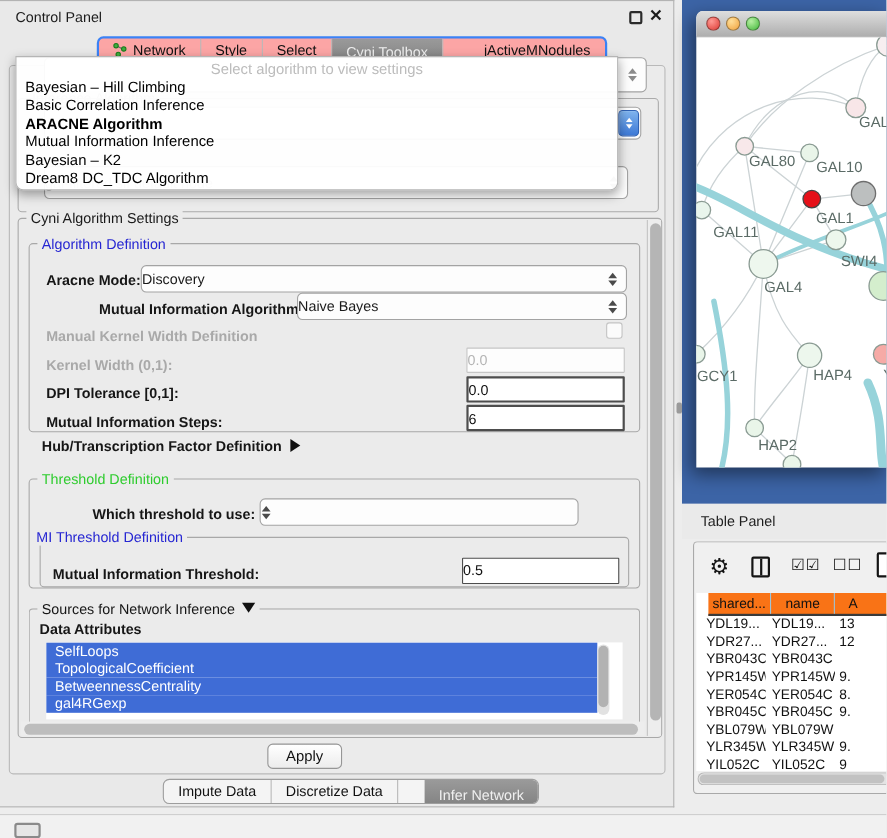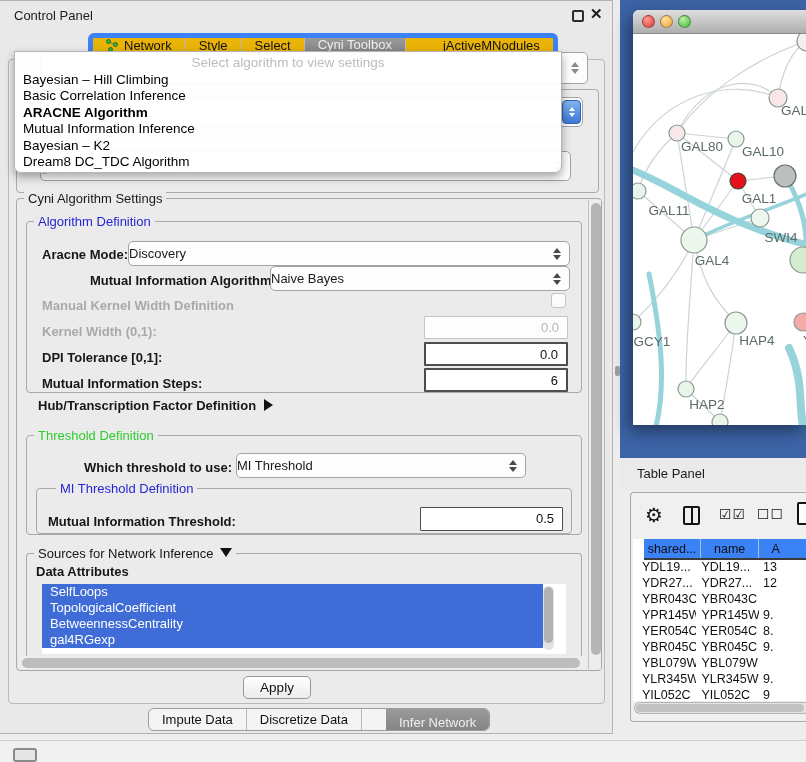--- a/index.html
+++ b/index.html
@@ -10,22 +10,22 @@
 
   
   #cp-window { left:0; top:4; width:613px; height:734px; background:#e9e9e9;
     border:1px solid #b3b3b3; border-left:none; }
   #cp-titlebar { left:0; top:0; width:100%; height:28px; }
   #cp-title { left:14px; top:7px; font-size:13px; color:#1c1c1c; }
   #cp-float-btn { left:572px; top:9px; width:12px; height:12px; border:2px solid #2b2b2b; border-radius:2px; }
   #cp-close-btn { left:590px; top:4px; font-size:15px; font-weight:bold; color:#1b1b1b; }
 
   
-  #top-tabs { left:88px; top:32px; height:24px; display:flex; border:5px solid #3b82f6;
-    border-radius:6px; overflow:hidden; background:#eab308; }
+  #top-tabs { left:88px; top:32px; height:24px; display:flex; border:2px solid #3b82f6;
+    border-radius:6px; overflow:hidden; background:#fca5a5; }
   .seg { display:flex; align-items:center; padding:0 13px; font-size:13px; color:#111;
     border-right:1px solid #b9b9b9; white-space:nowrap; gap:5px; }
   .seg:last-child { border-right:none;margin-left:24px; }
   .seg.sel { background:linear-gradient(#9a9a9a,#858585); color:#efefef;align-items:flex-end; }
   .net-ico { width:13px; height:13px; position:relative; display:inline-block; }
   .net-ico i { position:absolute; width:5px; height:5px; border-radius:50%; background:#3fae3f; border:1px solid #1c7a1c; }
   .net-ico i:nth-child(1){left:0;top:0;} .net-ico i:nth-child(2){left:7px;top:3px;} .net-ico i:nth-child(3){left:2px;top:8px;}
   .net-ico s { position:absolute; left:3px; top:4px; width:7px; height:1px; background:#666; transform:rotate(28deg); }
 
   
@@ -62,40 +62,40 @@
 
   
   .group { border:1px solid #a8a8a8; border-radius:4px; }
   .gtitle { position:absolute; font-size:13px; background:#ebebeb; padding:0 4px; white-space:nowrap; }
   #settings-group { left:16px; top:197px; width:586px; height:473px; }
   #settings-title { left:24px; top:190px; color:#1a1a1a; }
   #algdef-group { left:26px; top:220px; width:556px; height:172px; }
   #algdef-title { left:34px; top:213px; color:#2626d2; }
   .flabel { position:absolute; font-size:13px; font-weight:bold; color:#161616; white-space:nowrap; }
   .flabel.dis { color:#a9a9a9; }
-  .field { position:absolute; background:#fff; font-size:13px; color:#111; text-align:right;
+  .field { position:absolute; background:#fff; font-size:13px; color:#111; 
     padding:3px 8px 0 0; border:2px solid #4d4d4d; border-radius:1px; }
   .field.dis { border:1px solid #c6c6c6; color:#b5b5b5; background:#fdfdfd; }
   #aracne-combo { left:128px; top:240px; width:442px; height:25px; }
   #mitype-combo { left:270px; top:265px; width:300px; height:25px; }
   #kernel-check { left:551px; top:292px; width:15px; height:15px; border:1px solid #c4c4c4;
     background:#fbfbfb; border-radius:3px; }
   #kernel-field { left:424px; top:315px; width:144px; height:23px; }
   #dpi-field { left:424px; top:341px; width:144px; height:24px; }
   #misteps-field { left:424px; top:367px; width:144px; height:24px; }
   #hub-row { left:38px; top:397px; font-size:13px; font-weight:bold; color:#161616; }
   .tri-right { display:inline-block; width:0; height:0; border-top:6px solid transparent;
     border-bottom:6px solid transparent; border-left:9px solid #111; margin-left:8px; vertical-align:-1px; }
   .tri-down { display:inline-block; width:0; height:0; border-left:6.5px solid transparent;
     border-right:6.5px solid transparent; border-top:9px solid #111; margin-left:6px; vertical-align:1px; }
   #threshold-group { left:26px; top:434px; width:556px; height:100px; }
   #threshold-title { left:34px; top:427px; color:#2ecc2e; }
   #which-combo { left:236px; top:452px; width:290px; height:25px; }
   #mithr-group { left:36px; top:487px; width:536px; height:46px; }
-  #mithr-title { left:56px; top:480px; color:#2626d2; }
+  #mithr-title { left:29px; top:480px; color:#2626d2; }
   #mit-field { left:420px; top:506px; width:143px; height:24px; border-width:1.5px; }
   #sources-group { left:26px; top:552px; width:556px; height:116px; border-bottom:none; }
   #sources-title { left:34px; top:545px; color:#161616; }
   #attr-label { left:36px; top:563px; }
   #attr-list { left:42px; top:583px; width:524px; height:70px; background:#fff; overflow:hidden; }
   .attr-item { height:16px; background:#3f6cd6; color:#fff; font-size:13px; padding-left:8px;
     width:501px; white-space:nowrap; }
   #attr-scroll { left:543px; top:585px; width:11px; height:64px; background:#e2e2e2; border-radius:6px; }
   #attr-thumb { left:1px; top:1px; width:9px; height:56px; background:#b2b2b2; border-radius:5px; }
 
@@ -130,21 +130,21 @@
     border:1px solid #a9a9a9; border-right:none; border-radius:4px 0 0 4px; overflow:hidden; }
   #tp-toolbar { left:0; top:0; width:100%; height:44px; }
   #gear-ico { left:14px; top:10px; font-size:20px; color:#141414; font-family:"DejaVu Sans",sans-serif; }
   #split-ico { left:52px; top:13px; width:17px; height:19px; border:2px solid #141414; border-radius:2px; }
   #split-ico i { position:absolute; left:5.5px; top:0; width:2px; height:15px; background:#141414; }
   .glyph-ico { position:absolute; font-size:14px; color:#141414; font-family:"DejaVu Sans",sans-serif; letter-spacing:1px; }
   #check-ico { left:88px; top:13px; }
   #box-ico { left:126px; top:13px; }
   #doc-ico { left:166px; top:9px; width:16px; height:23px; border:2px solid #141414; border-radius:2px; background:#fff; }
   #tp-table { left:2px; top:46px; width:174px; height:162px; background:#fff; overflow:hidden; }
-  #tp-header { display:flex; height:21px; background:#3b82f6; border-bottom:2px solid #3a3a3a;margin-left:11px; }
+  #tp-header { display:flex; height:21px; background:#f97316; border-bottom:2px solid #3a3a3a;margin-left:11px; }
   .hcell { font-size:12.5px; color:#111; display:flex; align-items:center; justify-content:center;
     border-right:1px solid #9ec4d8; }
   .hc1 { width:77px; } .hc2 { width:79px; } .hc3 { width:60px; justify-content:flex-start; padding-left:12px; }
   .trow { display:flex; height:16px; }
   .tcell { font-size:12.5px; color:#111; white-space:nowrap; overflow:hidden; }
   .tc1 { width:77px; padding-left:9px; } .tc2 { width:79px; padding-left:6px; } .tc3 { width:60px; padding-left:4px; }
   #tp-hscroll { left:3px; top:209px; width:172px; height:12px; background:#e3e3e3; border:1px solid #b5b5b5;
     border-radius:6px 0 0 6px; border-right:none; }
   #tp-hthumb { left:1px; top:1px; width:168px; height:8px; background:#c2c2c2; border-radius:4px; }
 
@@ -261,21 +261,20 @@
     <div id="misteps-field" class="abs field">6</div>
 
     <div id="hub-row" class="abs">
       <span>Hub/Transcription Factor Definition</span><span class="tri-right"></span>
     </div>
 
     <div id="threshold-group" class="abs group"></div>
     <span id="threshold-title" class="abs gtitle">Threshold Definition</span>
     <span class="flabel" style="left:84px; top:459px;">Which threshold to use:</span>
     <div id="which-combo" class="abs combo">
-      <span class="val">MI Threshold</span>
       <span class="spin">
           <b class="up"></b>
           <b class="dn"></b>
         </span>
     </div>
     <div id="mithr-group" class="abs group"></div>
     <span id="mithr-title" class="abs gtitle">MI Threshold Definition</span>
     <span class="flabel" style="left:48px; top:513px;">Mutual Information Threshold:</span>
     <div id="mit-field" class="abs field">0.5</div>
 

